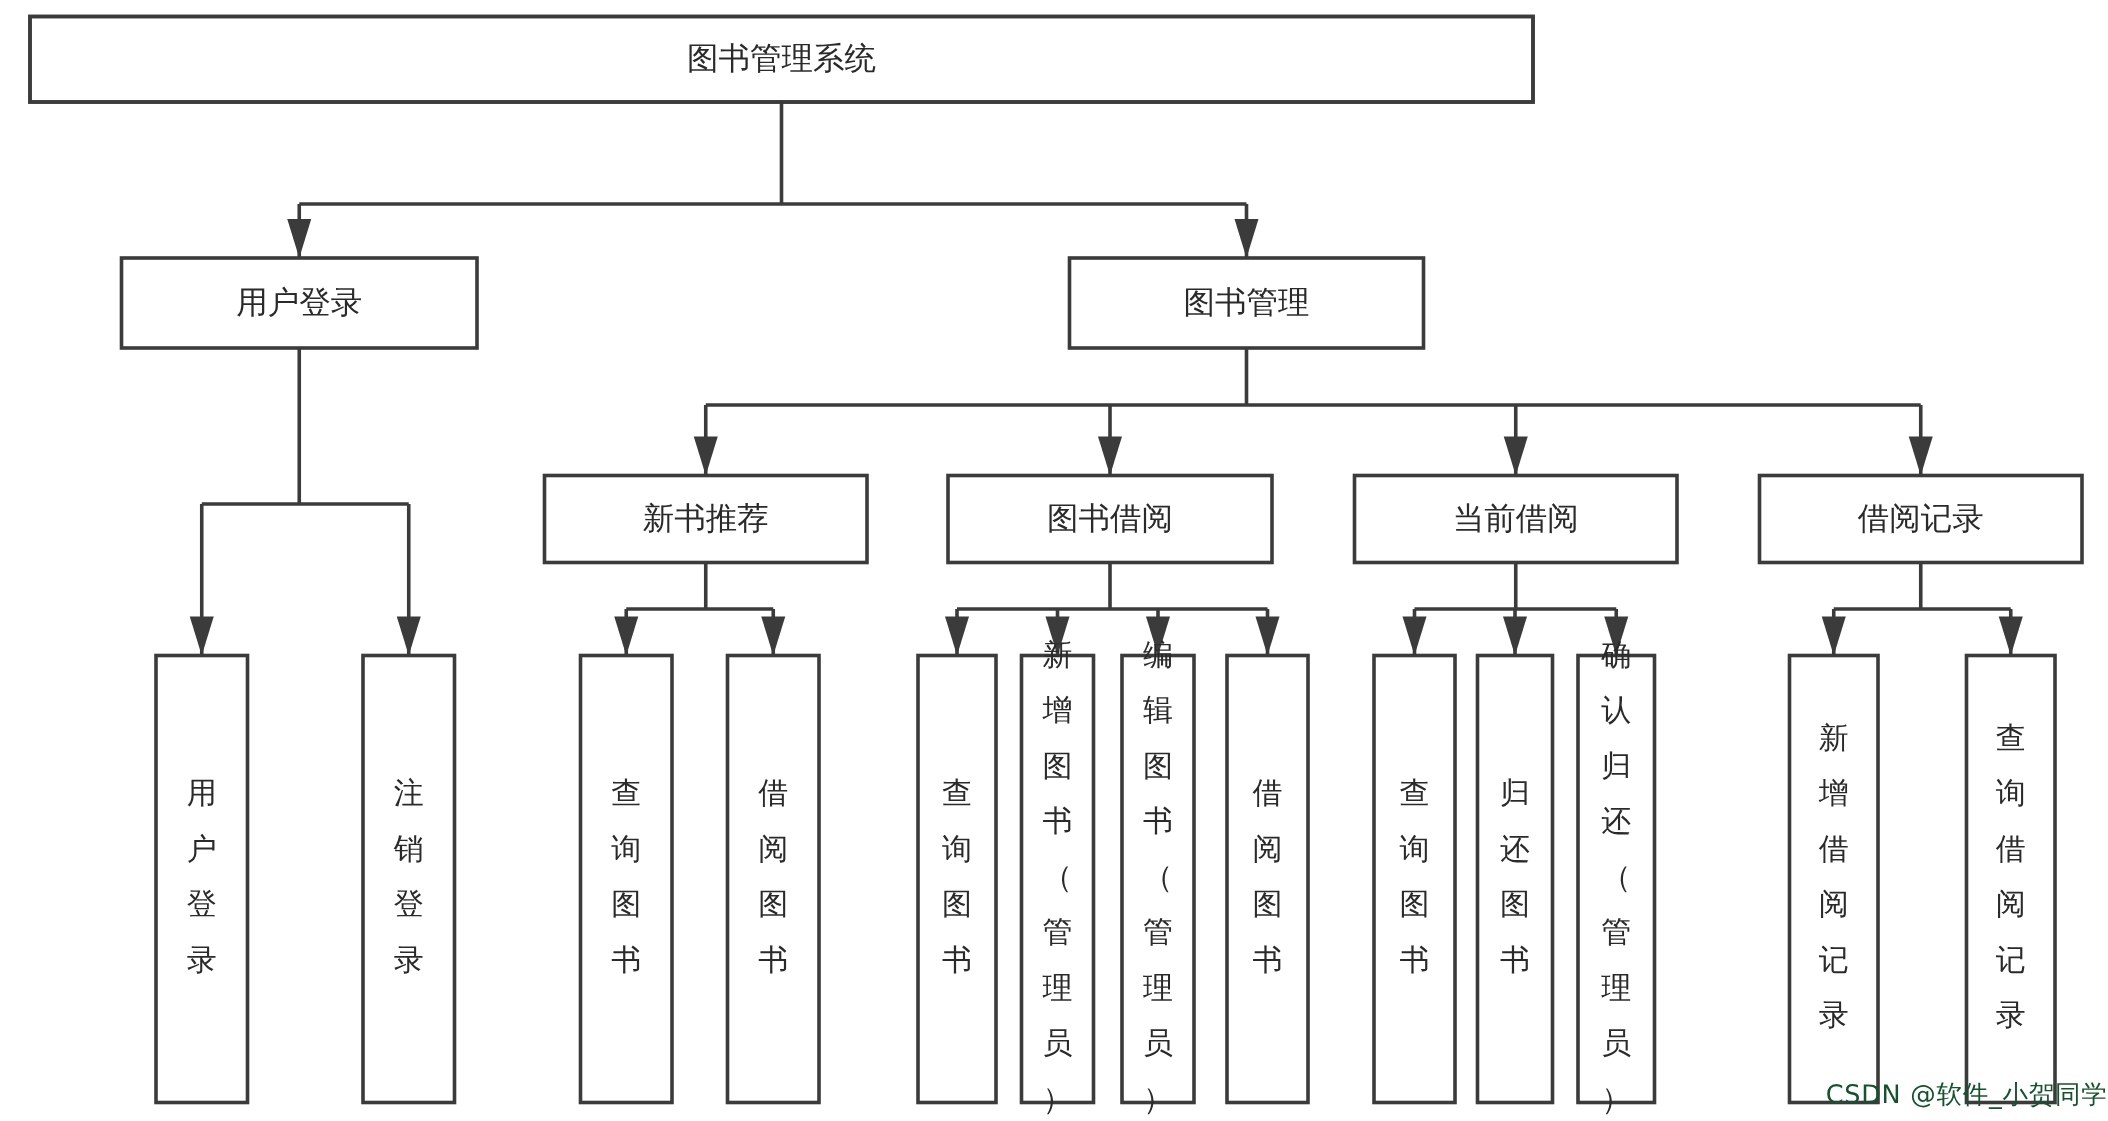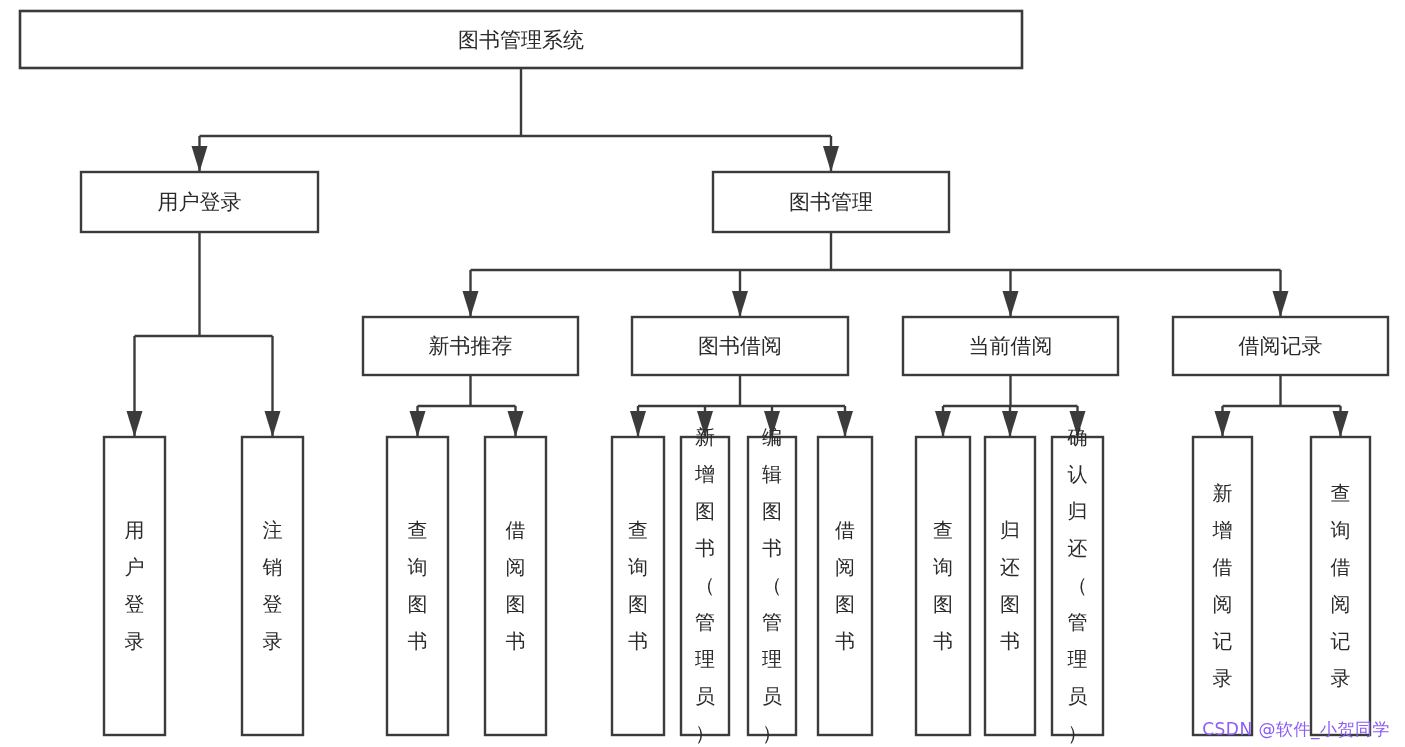--- a/index.html
+++ b/index.html
@@ -49,25 +49,25 @@
     font-family: "DejaVu Sans", "Liberation Sans", sans-serif;
     font-size: 21px;
     text-anchor: middle;
     dominant-baseline: middle;
   }
   .node-label.vertical-label {
     font-size: 20px;
   }
   .watermark-text {
     position: absolute;
-    right: 15px;
+    right: 0;
     bottom: 6px;
     font-family: "DejaVu Sans", "Liberation Sans", sans-serif;
     font-size: 17px;
-    color: #8b5cf6;
+    color: #14532d;
     letter-spacing: 0.5px;
     white-space: nowrap;
     pointer-events: none;
   }
 </style>
 </head>
 <body>
 
 <div id="diagram-root">
   <svg class="diagram-canvas" id="diagram-canvas" viewBox="0 0 1405 747" xmlns="http://www.w3.org/2000/svg">

